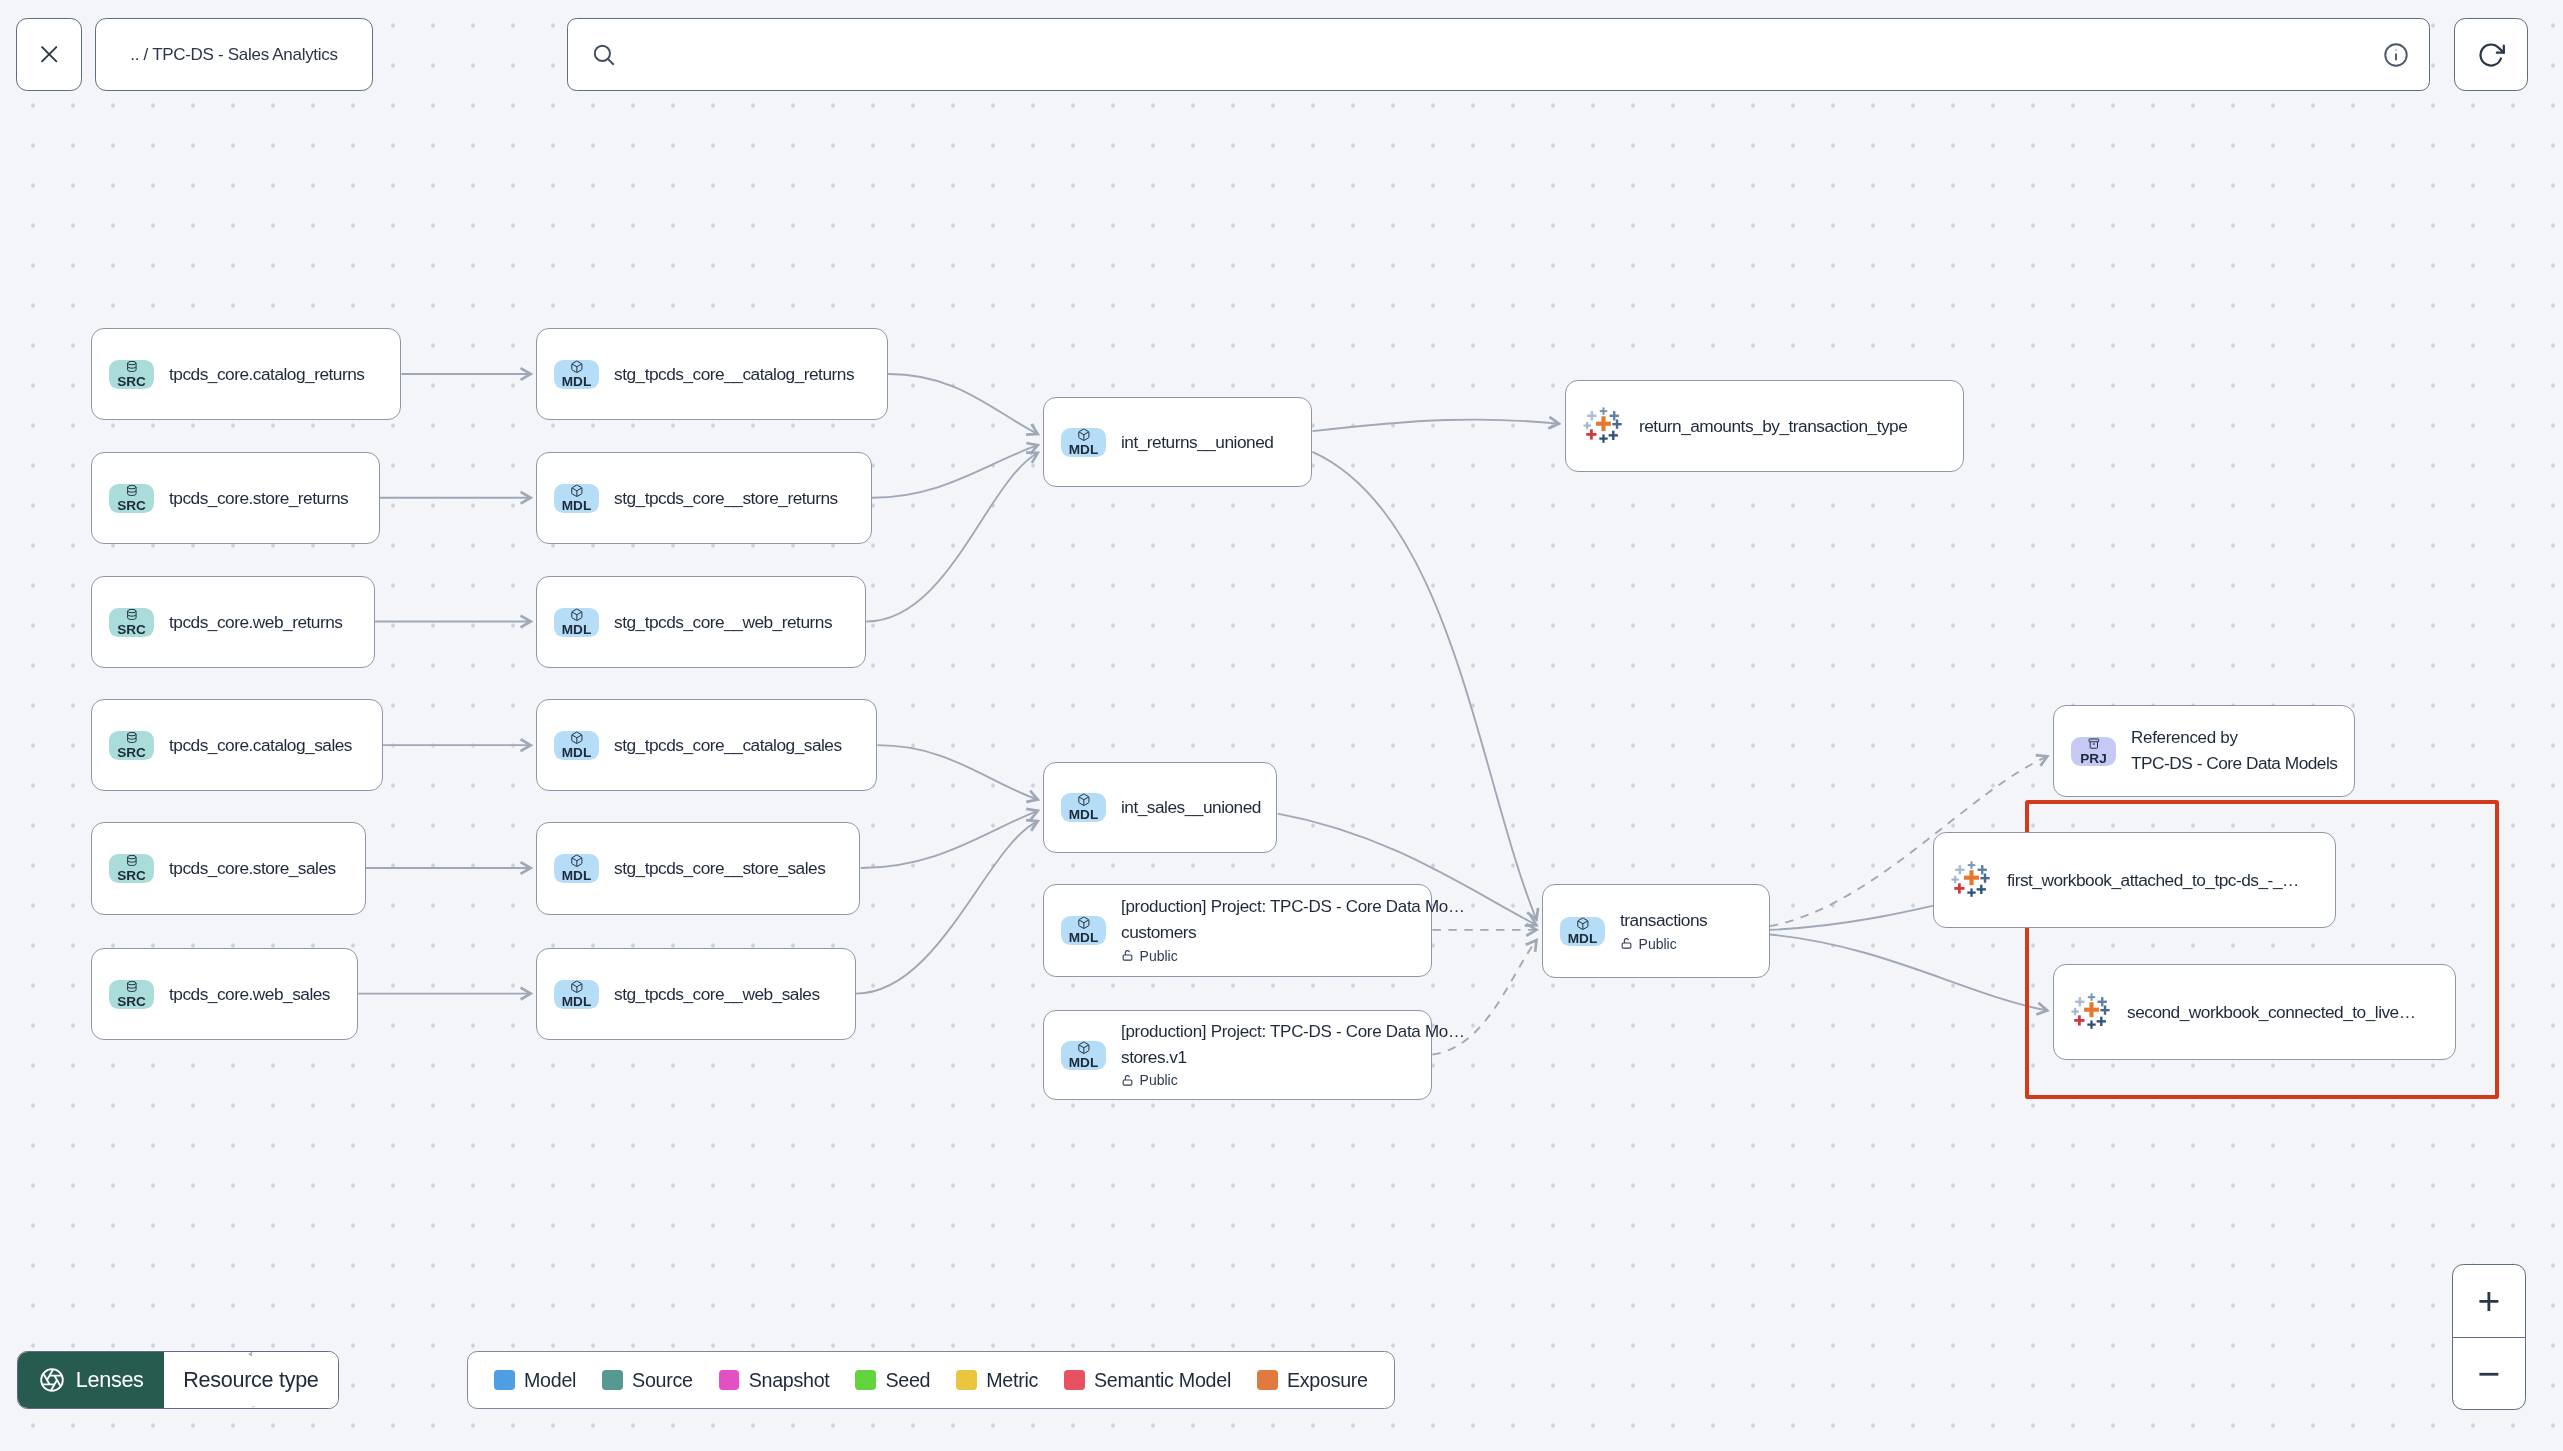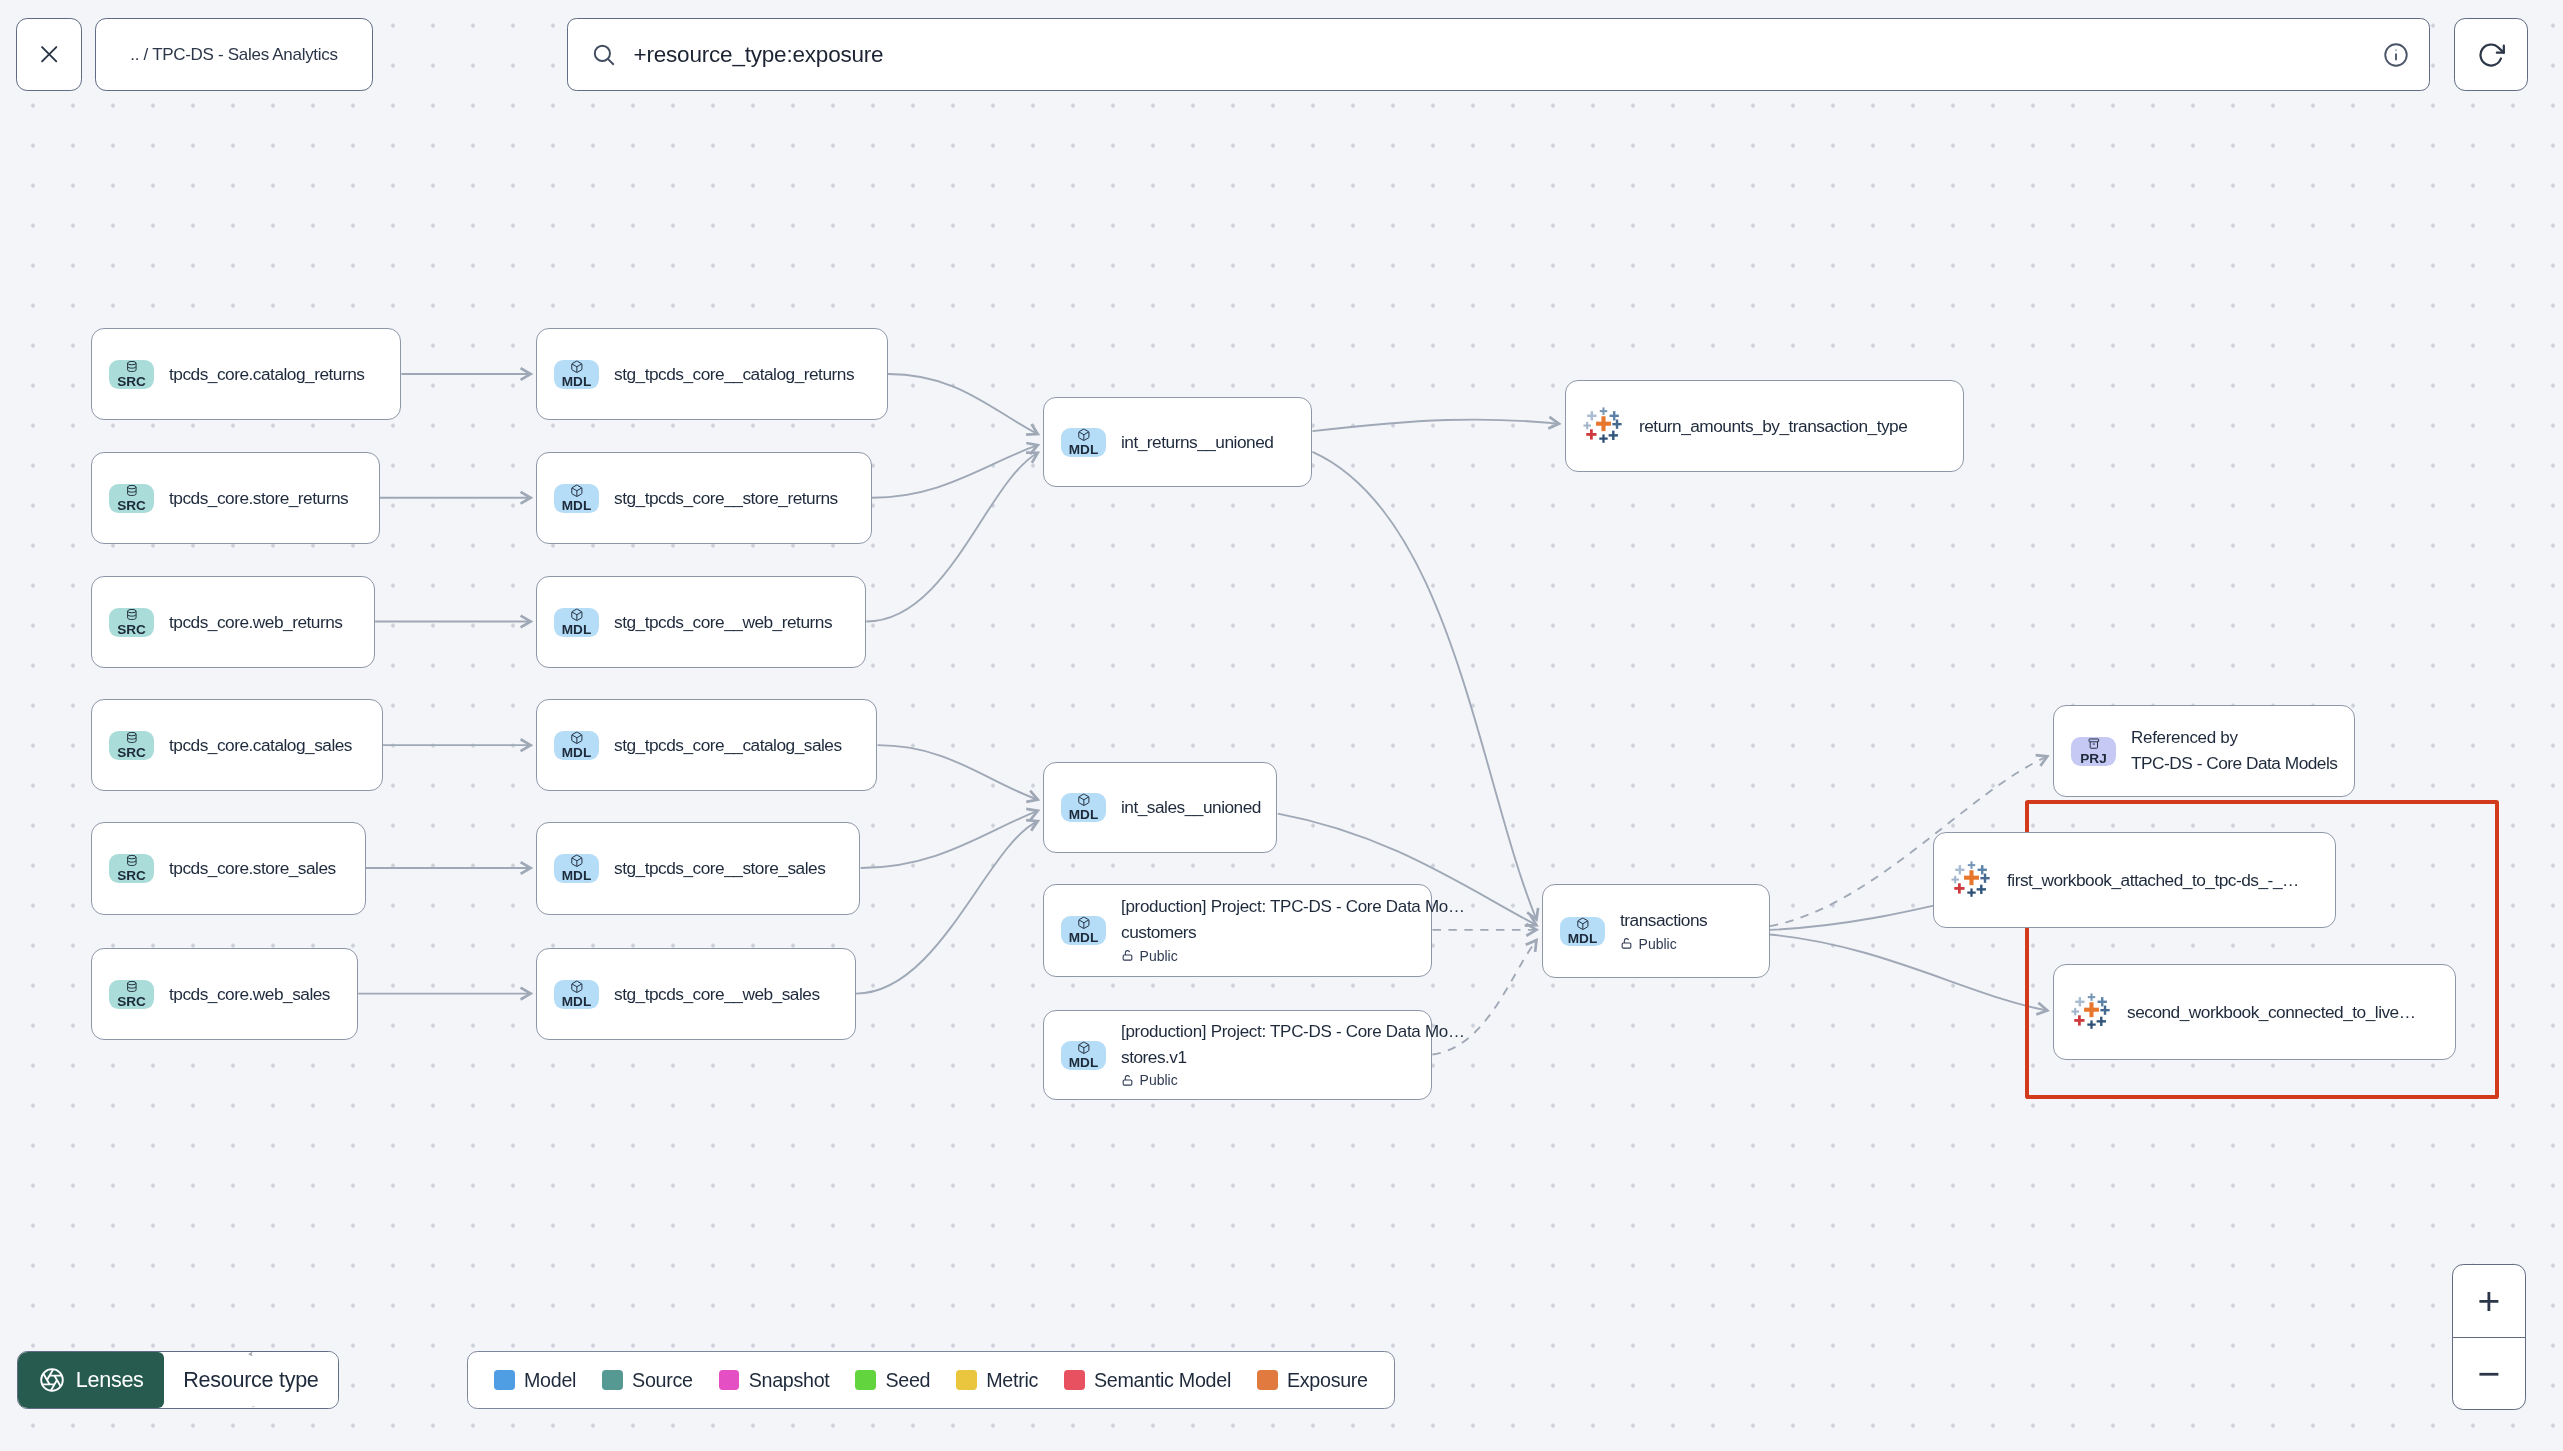--- a/index.html
+++ b/index.html
@@ -55,21 +55,21 @@
   .search-info svg{width:28px;height:28px;display:block;}
   .refresh svg{width:28px;height:28px;}
 
   
   .lens-group{
     position:absolute;display:flex;border-radius:10.3px;overflow:hidden;
     border:1.9px solid #606c83;box-sizing:border-box;background:#fff;
   }
   .lens-btn{
     display:flex;align-items:center;gap:11.2px;padding:0 20.6px;color:#fff;
-    font-size:21.6px;letter-spacing:-0.3px;border-radius:6px;
+    font-size:21.6px;letter-spacing:-0.3px;
   }
   .lens-btn svg{width:26px;height:26px;}
   .rtype-btn{
     display:flex;align-items:center;gap:11.2px;padding:0 19px;background:#fff;color:#1e2a3b;
     font-size:21.6px;letter-spacing:-0.3px;flex-direction:column;
   }
   .rtype-btn svg{width:25px;height:25px;color:#2b3648;}
   .rtype-btn svg.chev{width:20.6px;height:20.6px;margin-left:5.6px;}
 
   
@@ -447,21 +447,20 @@
       <use href="#i-x"></use>
     </svg>
 </div>
 <div class="ctrl center" style="left:95px;top:18px;width:278px;height:73px">
   <span class="breadcrumb-text">.. / TPC-DS - Sales Analytics</span>
 </div>
 <div class="ctrl searchbar" style="left:567px;top:18px;width:1863px;height:73px">
   <svg class="mag" viewBox="0 0 28 28" width="26" height="26">
       <use href="#i-search"></use>
     </svg>
-  <input type="text" value="+resource_type:exposure" style="">
   <span class="search-info">
     <svg viewBox="0 0 30 30" width="28" height="28">
         <use href="#i-info"></use>
       </svg>
   </span>
 </div>
 <div class="ctrl center refresh" style="left:2454px;top:18px;width:74px;height:73px">
   <svg viewBox="0 0 30 30" width="28" height="28">
       <use href="#i-refresh"></use>
     </svg>

